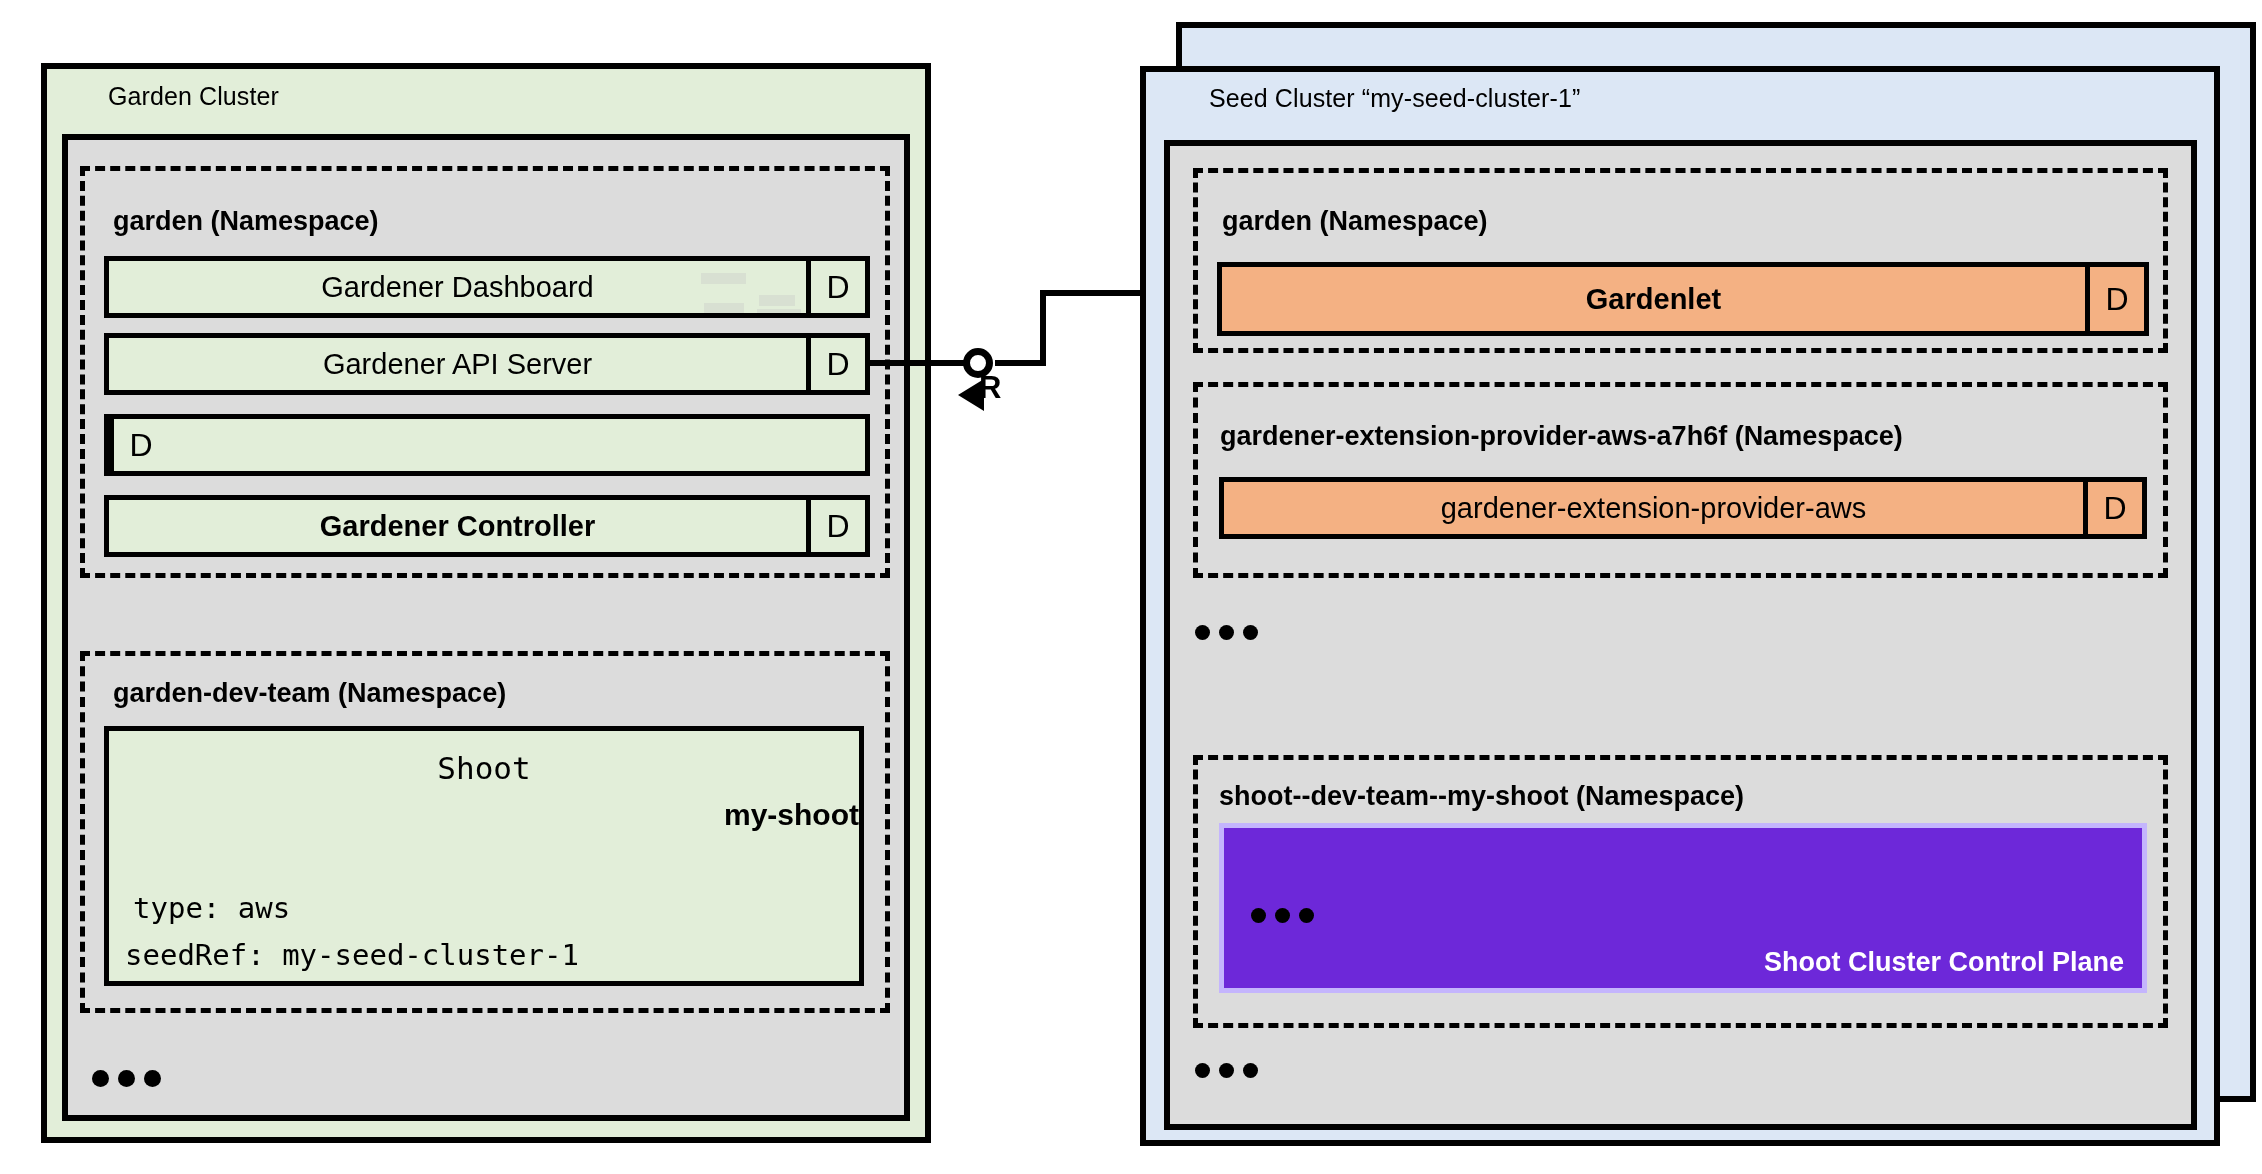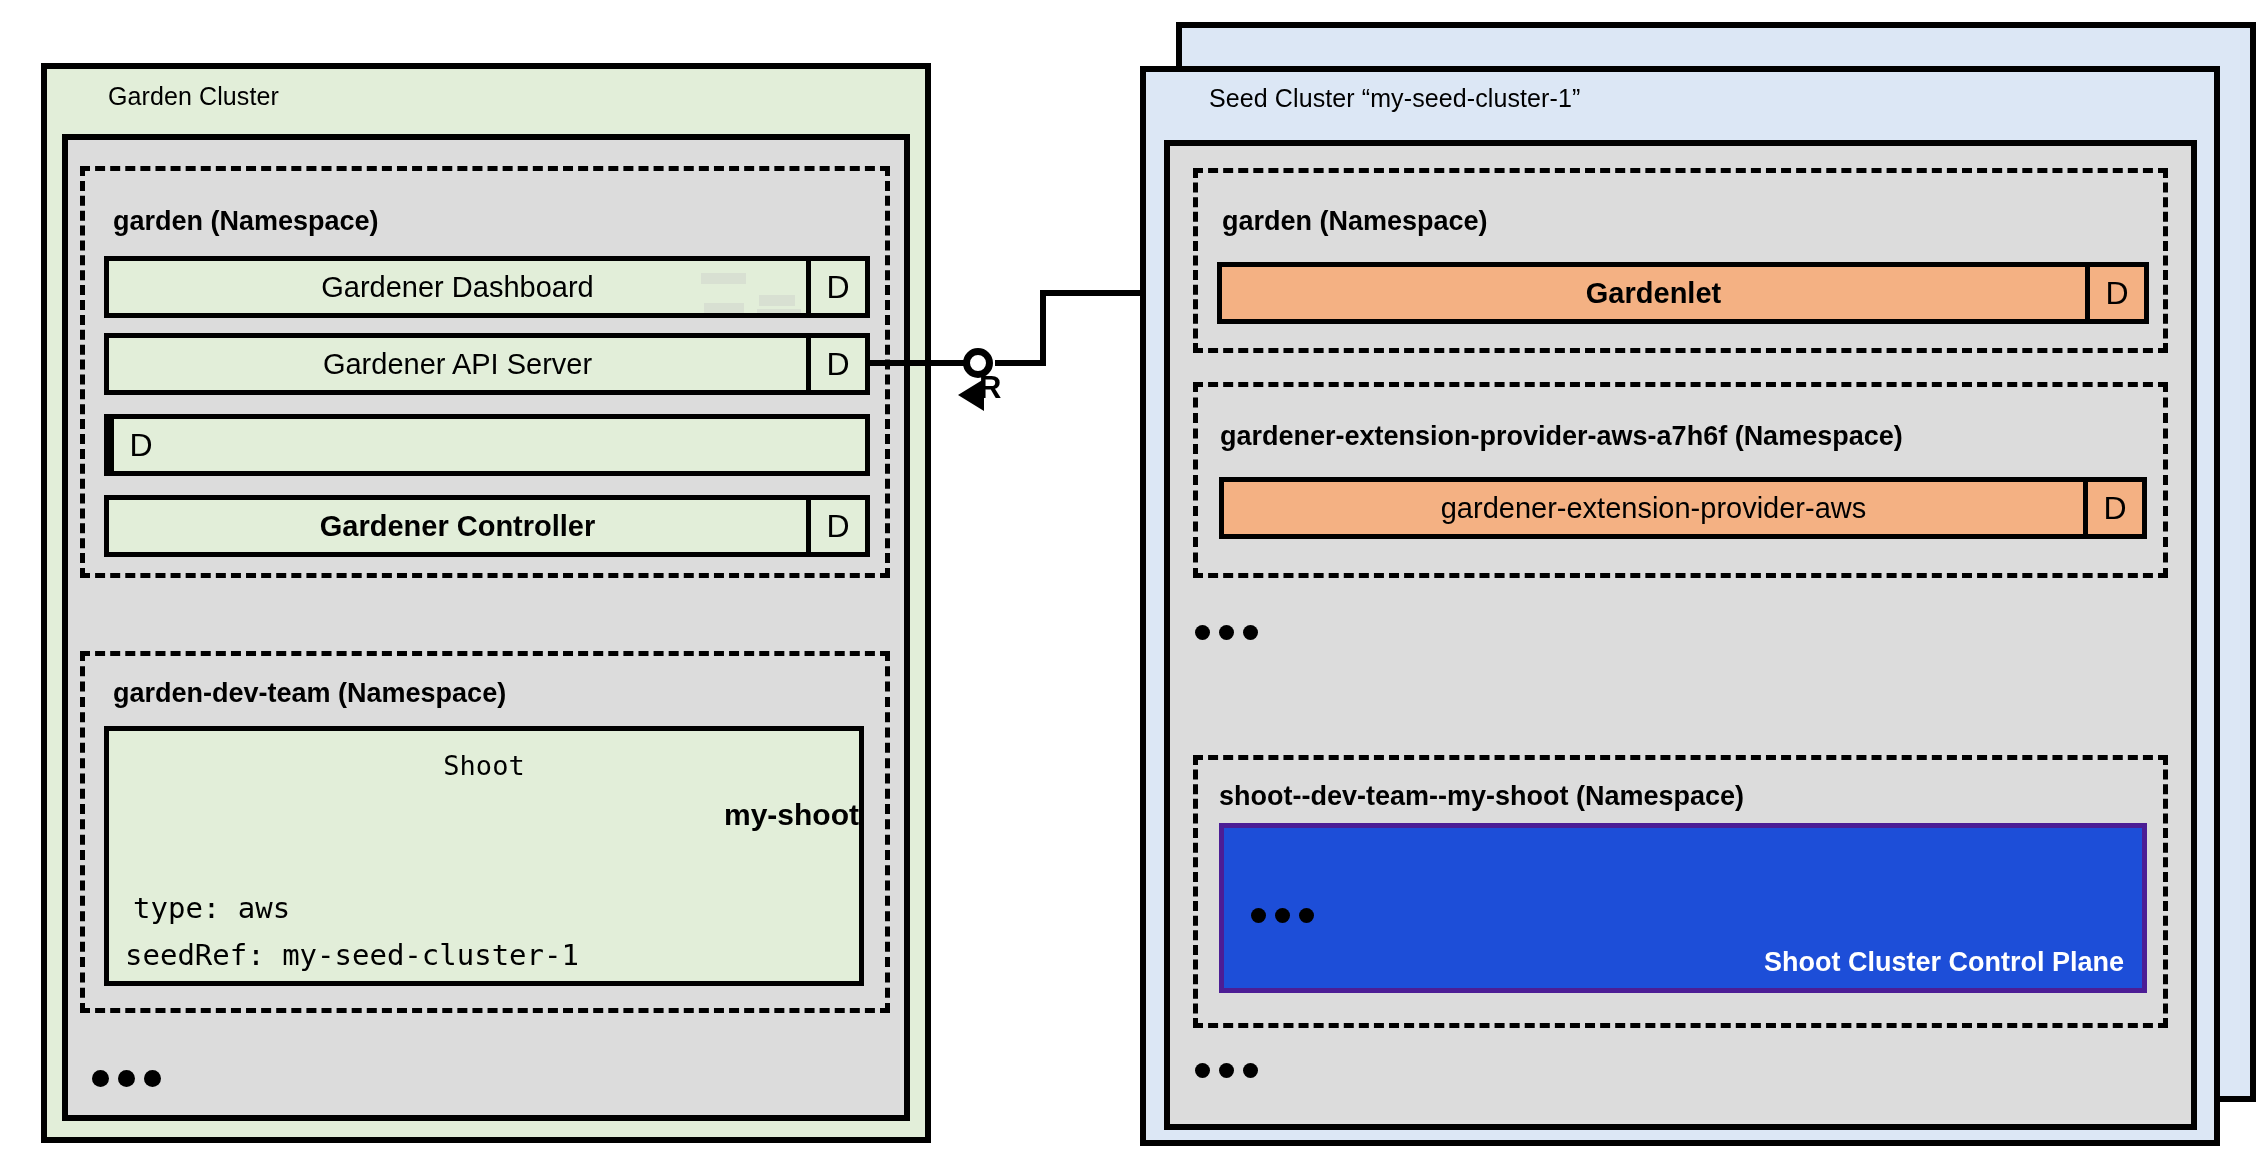--- a/index.html
+++ b/index.html
@@ -113,21 +113,21 @@
     position: absolute;
     background: #e2eed9;
     border: 5px solid #000000;
     box-sizing: border-box;
   }
   .shoot-kind {
     position: absolute;
     left: 0; right: 0;
     text-align: center;
     font-family: "DejaVu Sans Mono", "Liberation Mono", monospace;
-    font-size: 27px;
+    font-size: 31px;
     color: #000000;
   }
   .shoot-name {
     position: absolute;
     left: 0; right: 0;
     text-align: right;
     font-size: 30px;
     font-weight: bold;
     color: #000000;
   }
@@ -135,22 +135,22 @@
     position: absolute;
     font-family: "DejaVu Sans Mono", "Liberation Mono", monospace;
     font-size: 29px;
     color: #000000;
     white-space: nowrap;
   }
 
   
   .control-plane {
     position: absolute;
-    background: #1d4ed8;
-    border: 5px solid #4c1d95;
+    background: #6d28d9;
+    border: 5px solid #c4b5fd;
     box-sizing: border-box;
   }
   .control-plane-label {
     position: absolute;
     right: 18px;
     bottom: 10px;
     font-size: 27px;
     font-weight: bold;
     color: #ffffff;
     white-space: nowrap;
@@ -263,21 +263,21 @@
   </div>
   <div class="cluster-title" style="left:1163px; top:84px;">Seed Cluster “my-seed-cluster-1”</div>
 
   <div class="abs solid-frame" style="left:1164px; top:140px; width:1033px; height:990px; background:#dcdcdc;">
   </div>
 
   <div class="abs dashed-frame" style="left:1193px; top:168px; width:975px; height:185px;">
   </div>
   <div class="ns-title" style="left:1222px; top:206px;">garden (Namespace)</div>
 
-  <div class="component comp-orange" style="left:1217px; top:262px; width:932px; height:62px;">
+  <div class="component comp-orange" style="left:1217px; top:262px; width:932px; height:74px;">
     <div class="comp-body">
       <span class="comp-label bold">Gardenlet</span>
     </div>
     <div class="d-badge">D</div>
   </div>
 
   <div class="abs dashed-frame" style="left:1193px; top:382px; width:975px; height:196px;">
   </div>
   <div class="ns-title" style="left:1220px; top:421px;">gardener-extension-provider-aws-a7h6f (Namespace)</div>
 

